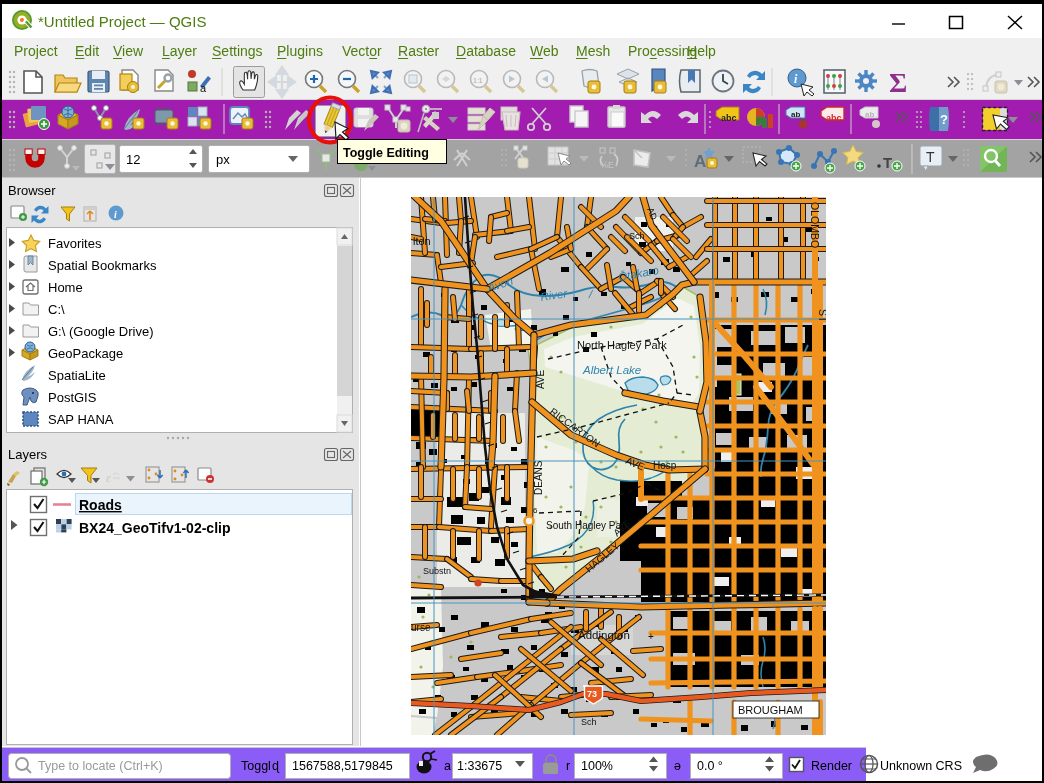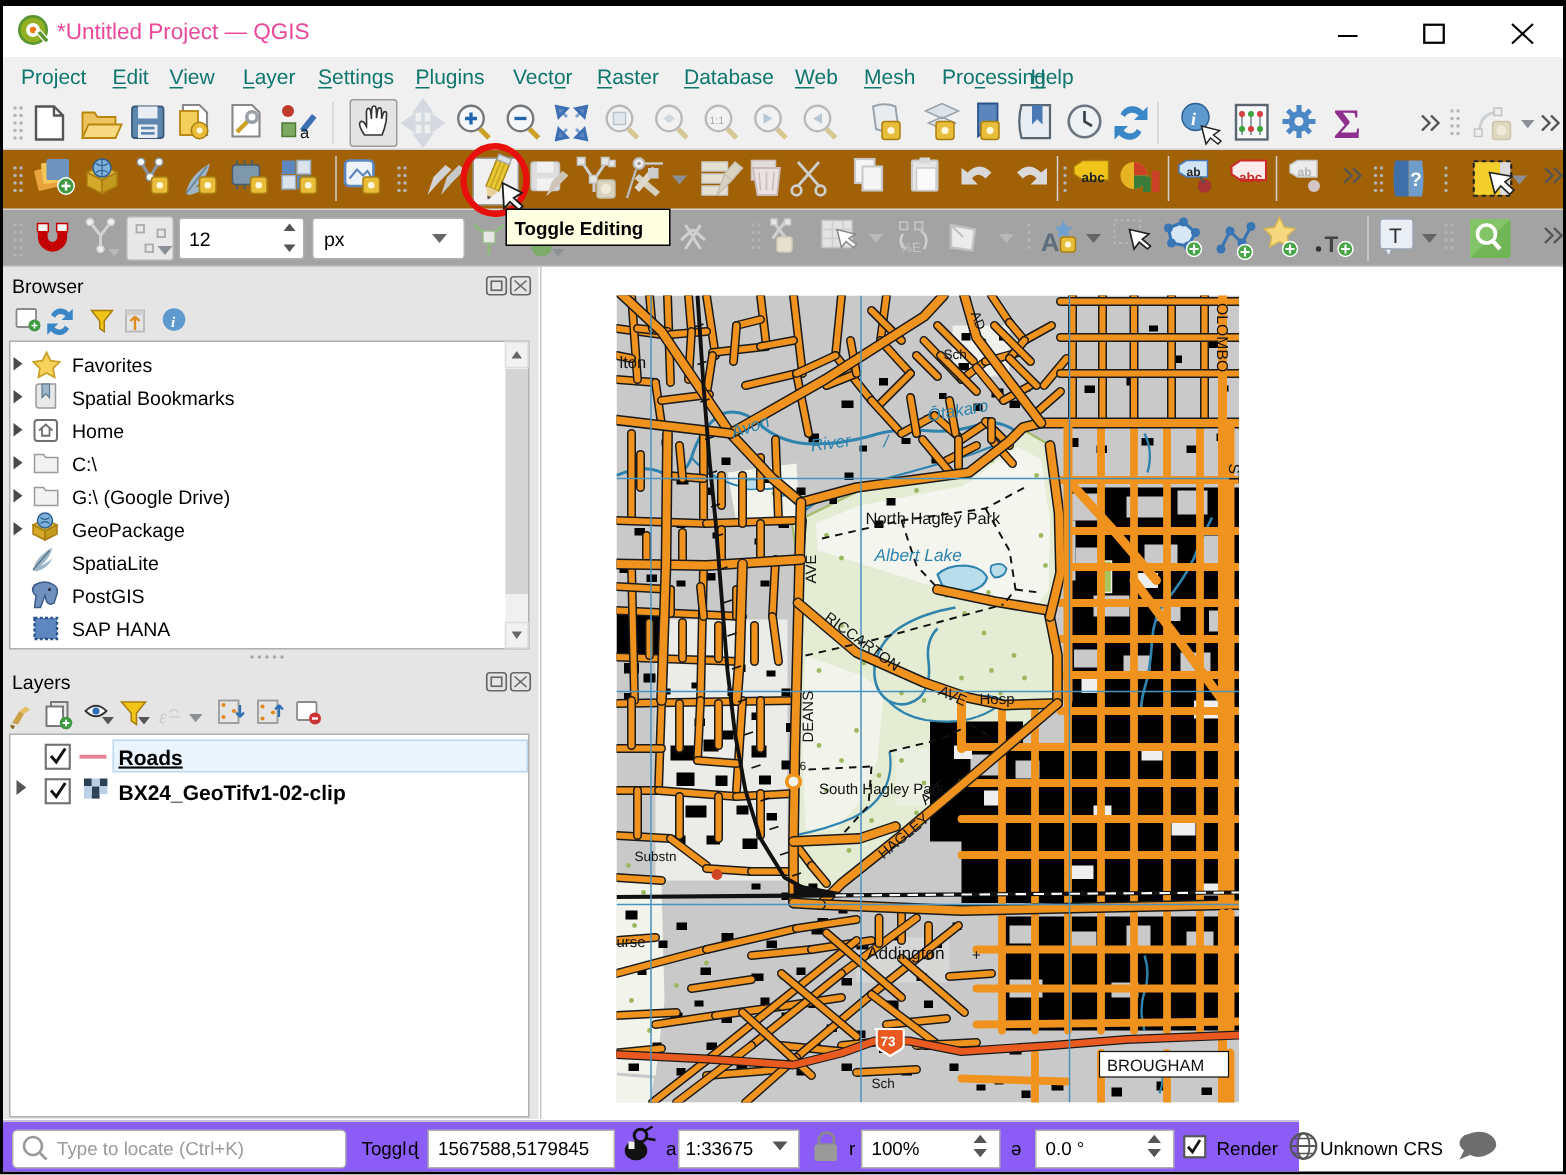--- a/index.html
+++ b/index.html
@@ -1,24 +1,24 @@
 <!DOCTYPE html>
 <html><head><meta charset="utf-8"><style>
 *{margin:0;padding:0;box-sizing:border-box}
 html,body{width:1044px;height:783px;overflow:hidden}
 body{font-family:"Liberation Sans",sans-serif;background:#fff;position:relative}
 .abs{position:absolute}
 #frame{position:absolute;left:0;top:0;width:1044px;height:783px;border:2px solid #000;border-top:4px solid #000}
 #titlebar{position:absolute;left:2px;top:4px;width:1040px;height:34px;background:#fff}
-#titletext{position:absolute;left:36px;top:9px;font-size:15px;color:#ec4899}
+#titletext{position:absolute;left:36px;top:9px;font-size:15px;color:#4d7c0f}
 #menubar{position:absolute;left:2px;top:38px;width:1040px;height:26px;background:#f0f0f0}
-.menu{position:absolute;top:5px;font-size:14px;color:#0f766e}
+.menu{position:absolute;top:5px;font-size:14px;color:#4d7c0f}
 .menu u{text-decoration:underline;text-underline-offset:2px}
 #tb1{position:absolute;left:2px;top:64px;width:1040px;height:36px;background:#f0f0f0;border-bottom:1px solid #d4d4d4}
-#tb2{position:absolute;left:2px;top:100px;width:1040px;height:40px;background:#a16207;border-bottom:1px solid #d4d4d4}
+#tb2{position:absolute;left:2px;top:100px;width:1040px;height:40px;background:#a21caf;border-bottom:1px solid #d4d4d4}
 #tb3{position:absolute;left:2px;top:140px;width:1040px;height:38px;background:#a3a3a3;border-bottom:1px solid #c8c8c8}
 #dock{position:absolute;left:2px;top:178px;width:357px;height:568px;background:#e5e5e5}
 #canvas{position:absolute;left:360px;top:178px;width:682px;height:568px;background:#fff;border-left:1px solid #c8c8c8}
 #statusbar{position:absolute;left:2px;top:747px;width:864px;height:34px;background:#8b5cf6;border-top:1px solid #c8c8c8}
 svg{display:block}
 </style></head>
 <body>
 <div id="frame"></div>
 <div id="titlebar">
  <svg class="abs" style="left:9px;top:5px" width="22" height="22" viewBox="0 0 22 22">

